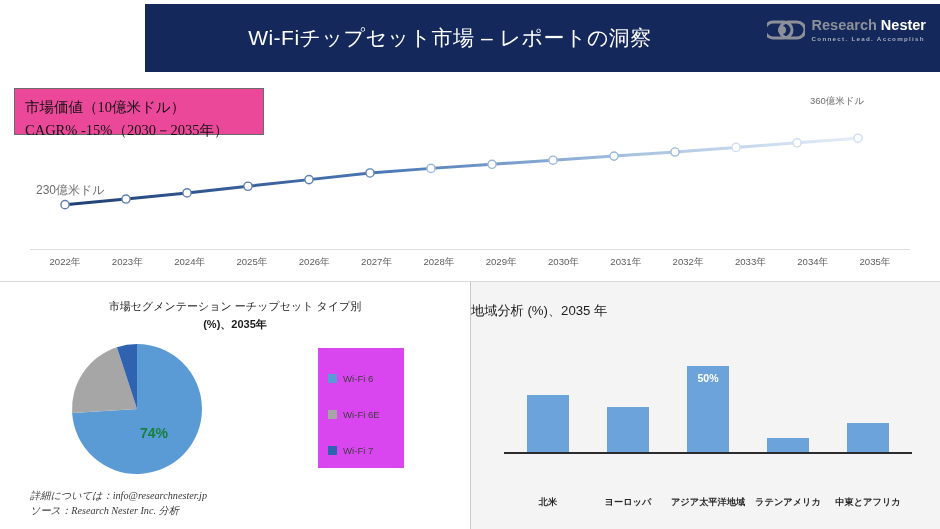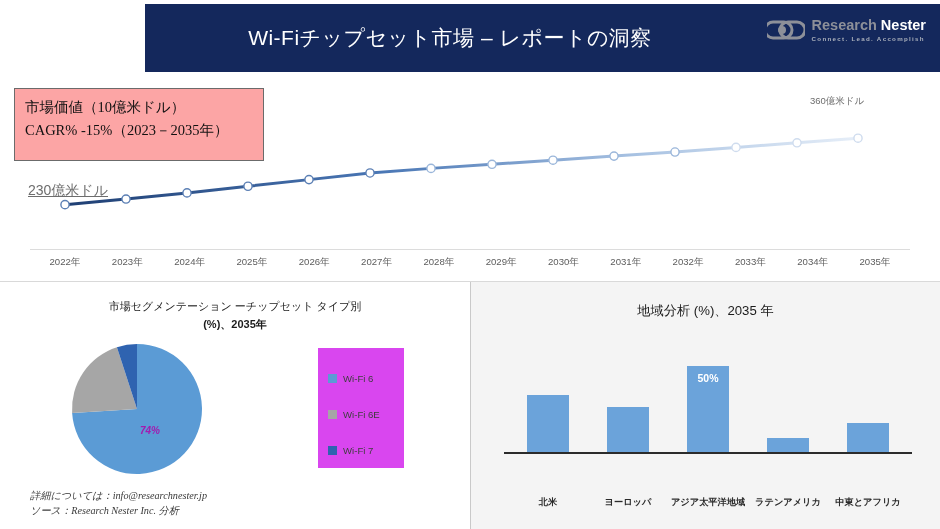--- a/index.html
+++ b/index.html
@@ -46,41 +46,41 @@
     margin-top: 3px;
     font-size: 6.2px; color: #aab0bb;
     letter-spacing: 1.3px; font-weight: bold;
     white-space: nowrap;
   }
 
   
   #value-box {
     position: absolute;
     left: 14px; top: 88px;
-    width: 250px; height: 73px;
+    width: 250px; height: 47px;
     border: 1px solid #6b6b6b;
-    background: #fca5a5;
+    background: #ec4899;
     padding: 7px 10px 1px 10px;
   }
   #value-box .line {
     font-family: "Liberation Serif", "DejaVu Serif", serif;
     font-size: 14.5px; color: #111111;
     line-height: 1.62;
     white-space: nowrap;
   }
 
   
   #line-chart {
     position: absolute;
     left: 0; top: 80px;
     width: 940px; height: 200px;
   }
   #label-start {
-    position: absolute; left: 28px; top: 182px;
-    font-size: 14px; color: #6d6d6d; white-space: nowrap; text-decoration: underline;
+    position: absolute; left: 36px; top: 182px;
+    font-size: 12px; color: #6d6d6d; white-space: nowrap;
   }
   #label-end {
     position: absolute; left: 810px; top: 95px;
     font-size: 9.5px; color: #6d6d6d; white-space: nowrap;
   }
   #axis-rule {
     position: absolute; left: 30px; top: 249px;
     width: 880px; height: 1px; background: #dcdcdc;
   }
   #x-labels {
@@ -114,21 +114,21 @@
   
   #pie-title {
     position: absolute; left: 20px; top: 16px;
     width: 430px; text-align: center;
     font-size: 11px; color: #1c1c1c; line-height: 1.62;
   }
   #pie-title .bold { font-weight: bold; }
   #pie-wrap { position: absolute; left: 62px; top: 343px; width: 150px; height: 133px; }
   #pie-label {
     position: absolute; left: 140px; top: 425px;
-    color: #a21caf; font-size: 10px; font-weight: bold; font-style: italic;
+    color: #15803d; font-size: 14px; font-weight: bold;
   }
   #pie-legend {
     position: absolute; left: 318px; top: 348px;
     width: 86px; height: 120px;
     background: #d946ef;
     padding: 12px 0 0 10px;
   }
   .legend-row {
     display: flex; align-items: center; gap: 6px;
     height: 36px;
@@ -139,21 +139,21 @@
     position: absolute; left: 30px; top: 489px;
     font-family: "Liberation Serif", "DejaVu Serif", serif;
     font-style: italic;
     font-size: 10.2px; color: #3a3a3a; line-height: 1.45;
     white-space: nowrap;
   }
 
   
   #bar-title {
     position: absolute; left: 0; top: 20px;
-    width: 469px; text-align: center;
+    width: 469px; text-align: left;
     font-size: 13.2px; color: #1c1c1c;
   }
   #bar-plot {
     position: absolute; left: 508px; top: 356px;
     width: 400px; height: 96px;
   }
   .bar-col {
     position: absolute; bottom: 0;
     width: 42px;
     display: flex; flex-direction: column; justify-content: flex-end;
@@ -201,21 +201,21 @@
       </svg>
       <div class="logo-text">
         <div class="logo-name"><span class="lw1">Research</span> <span class="lw2">Nester</span></div>
         <div class="logo-tag">Connect.  Lead.  Accomplish</div>
       </div>
     </div>
   </div>
 
   <div id="value-box">
     <div class="line">市場価値（10億米ドル）</div>
-    <div class="line">CAGR% -15%（2023－2035年）</div>
+    <div class="line">CAGR% -15%（2030－2035年）</div>
   </div>
 
   <svg id="line-chart" viewBox="0 0 940 200">
     <defs>
       <linearGradient id="lineGrad" x1="0" y1="0" x2="1" y2="0">
         <stop offset="0%" stop-color="#1f3f73"></stop>
         <stop offset="40%" stop-color="#4a77b5"></stop>
         <stop offset="72%" stop-color="#a8c2e2"></stop>
         <stop offset="100%" stop-color="#e6eef8"></stop>
       </linearGradient>

